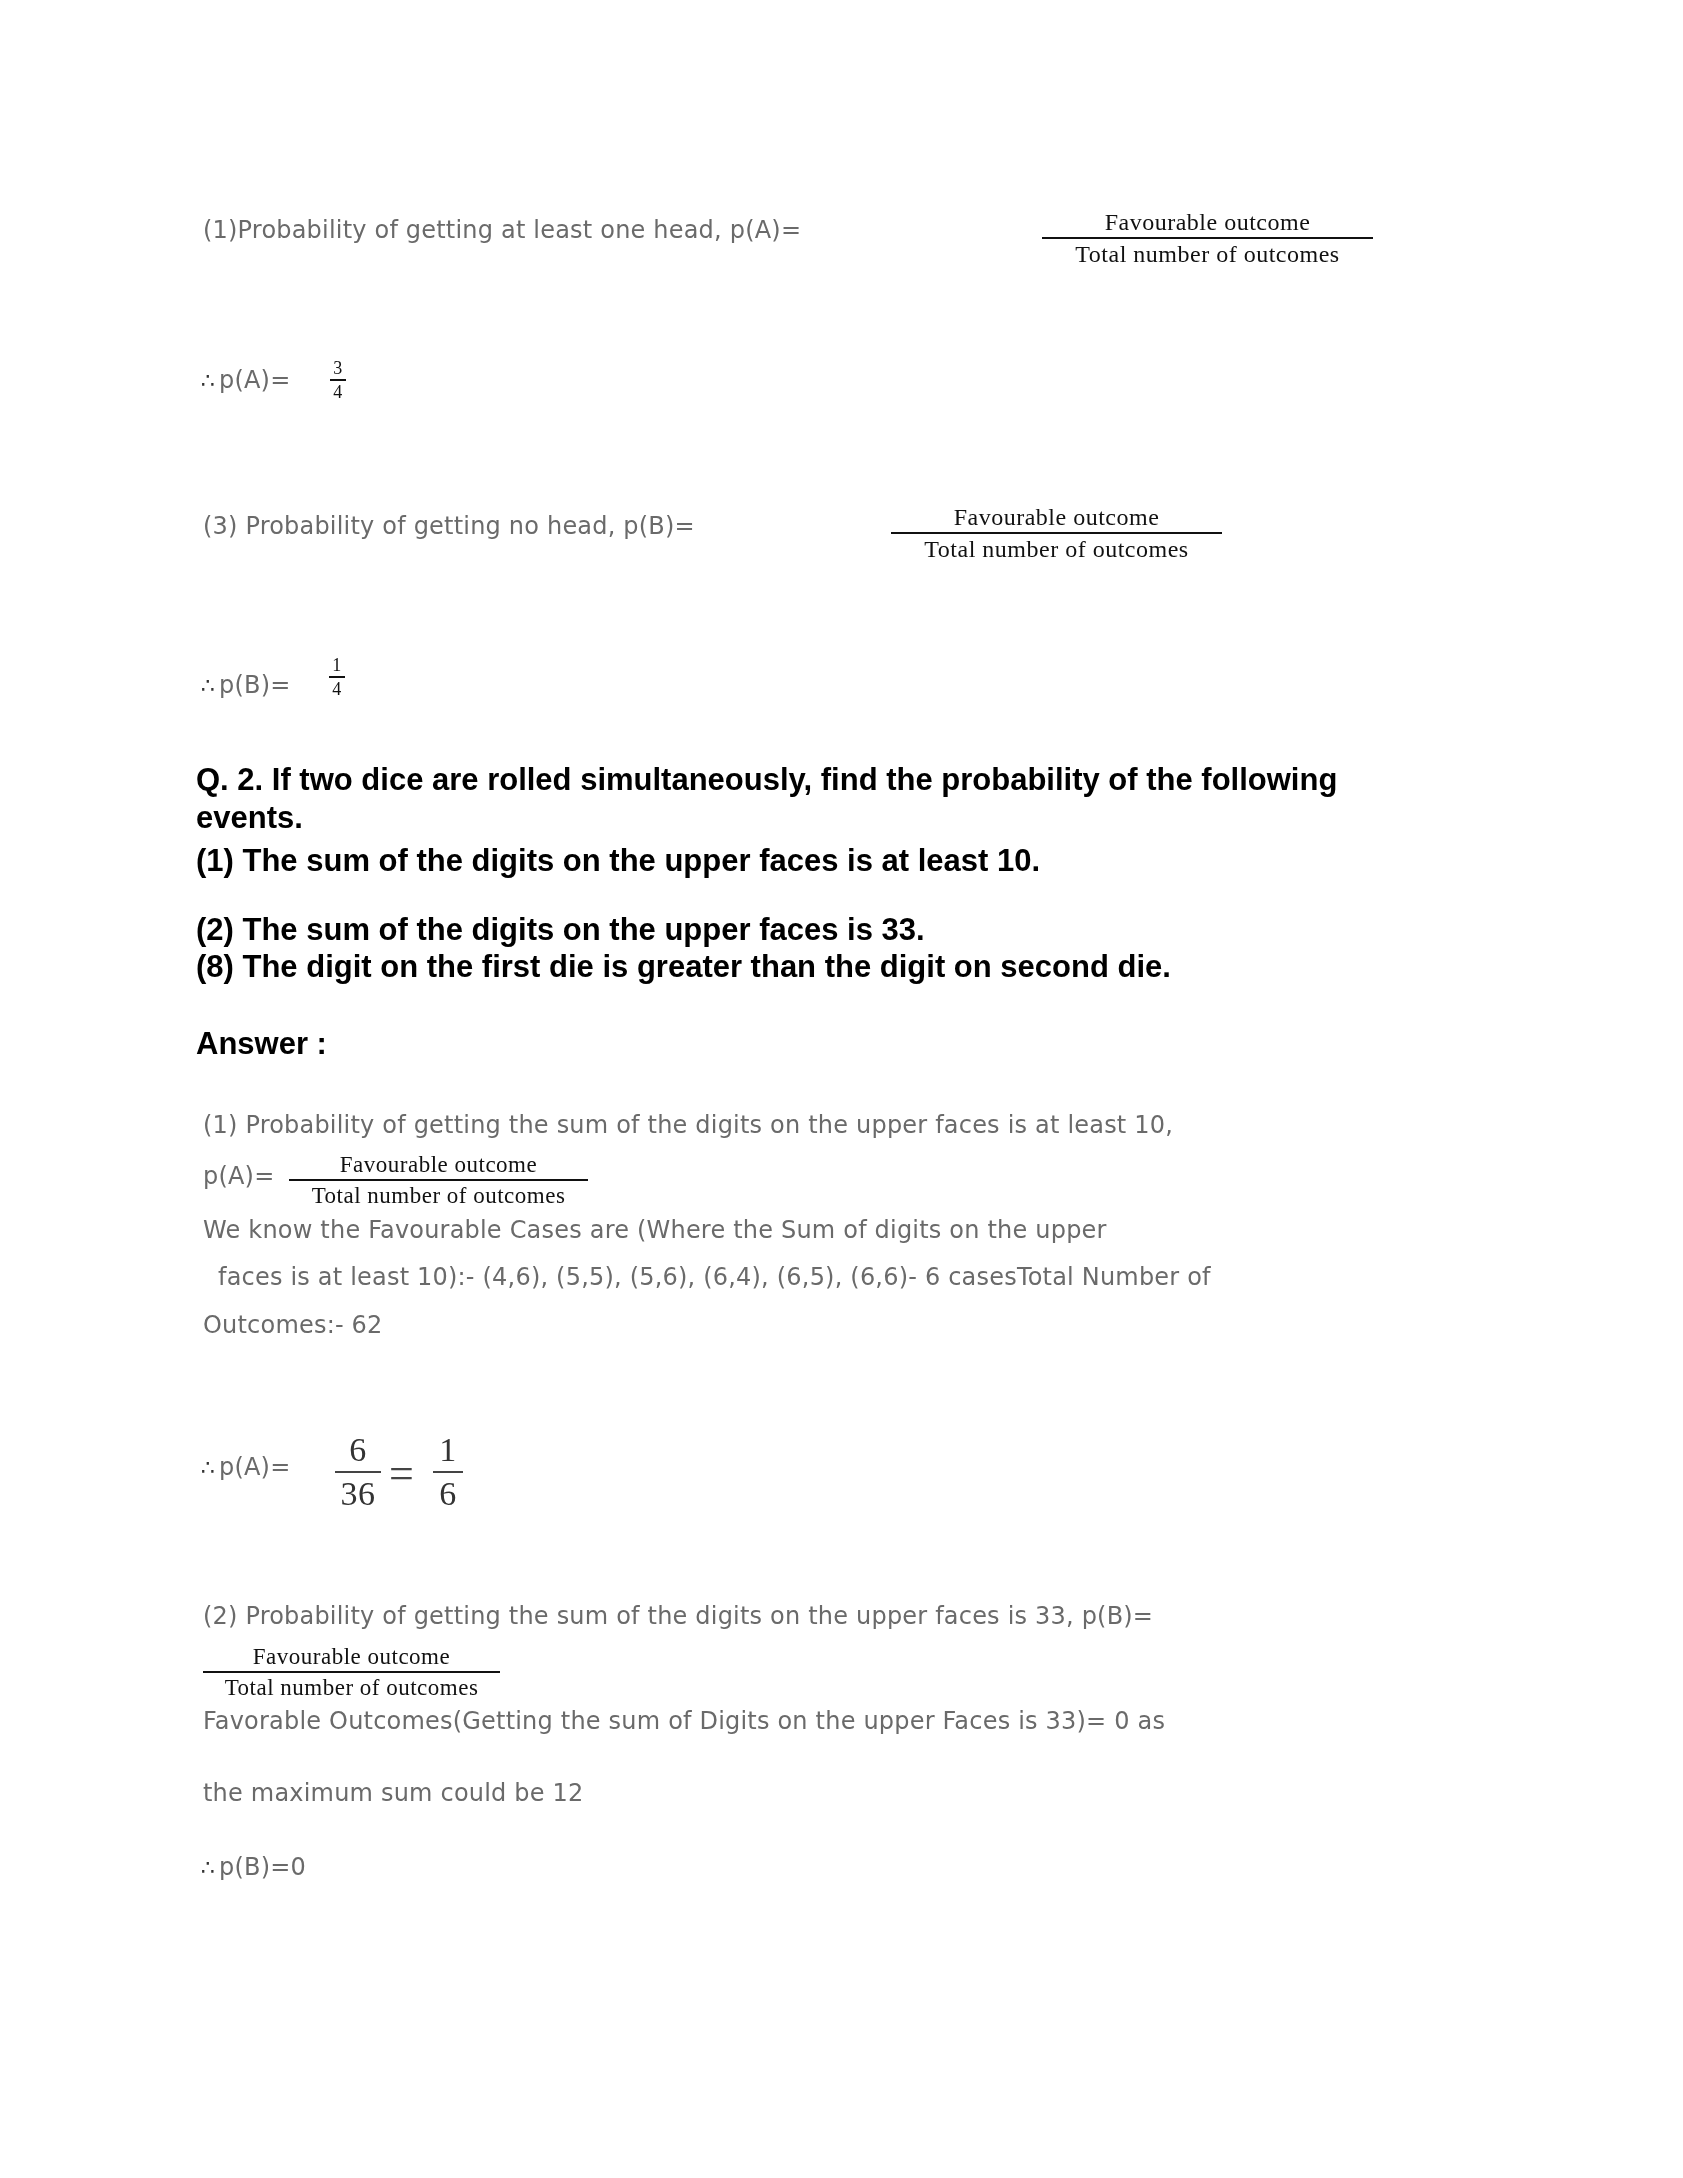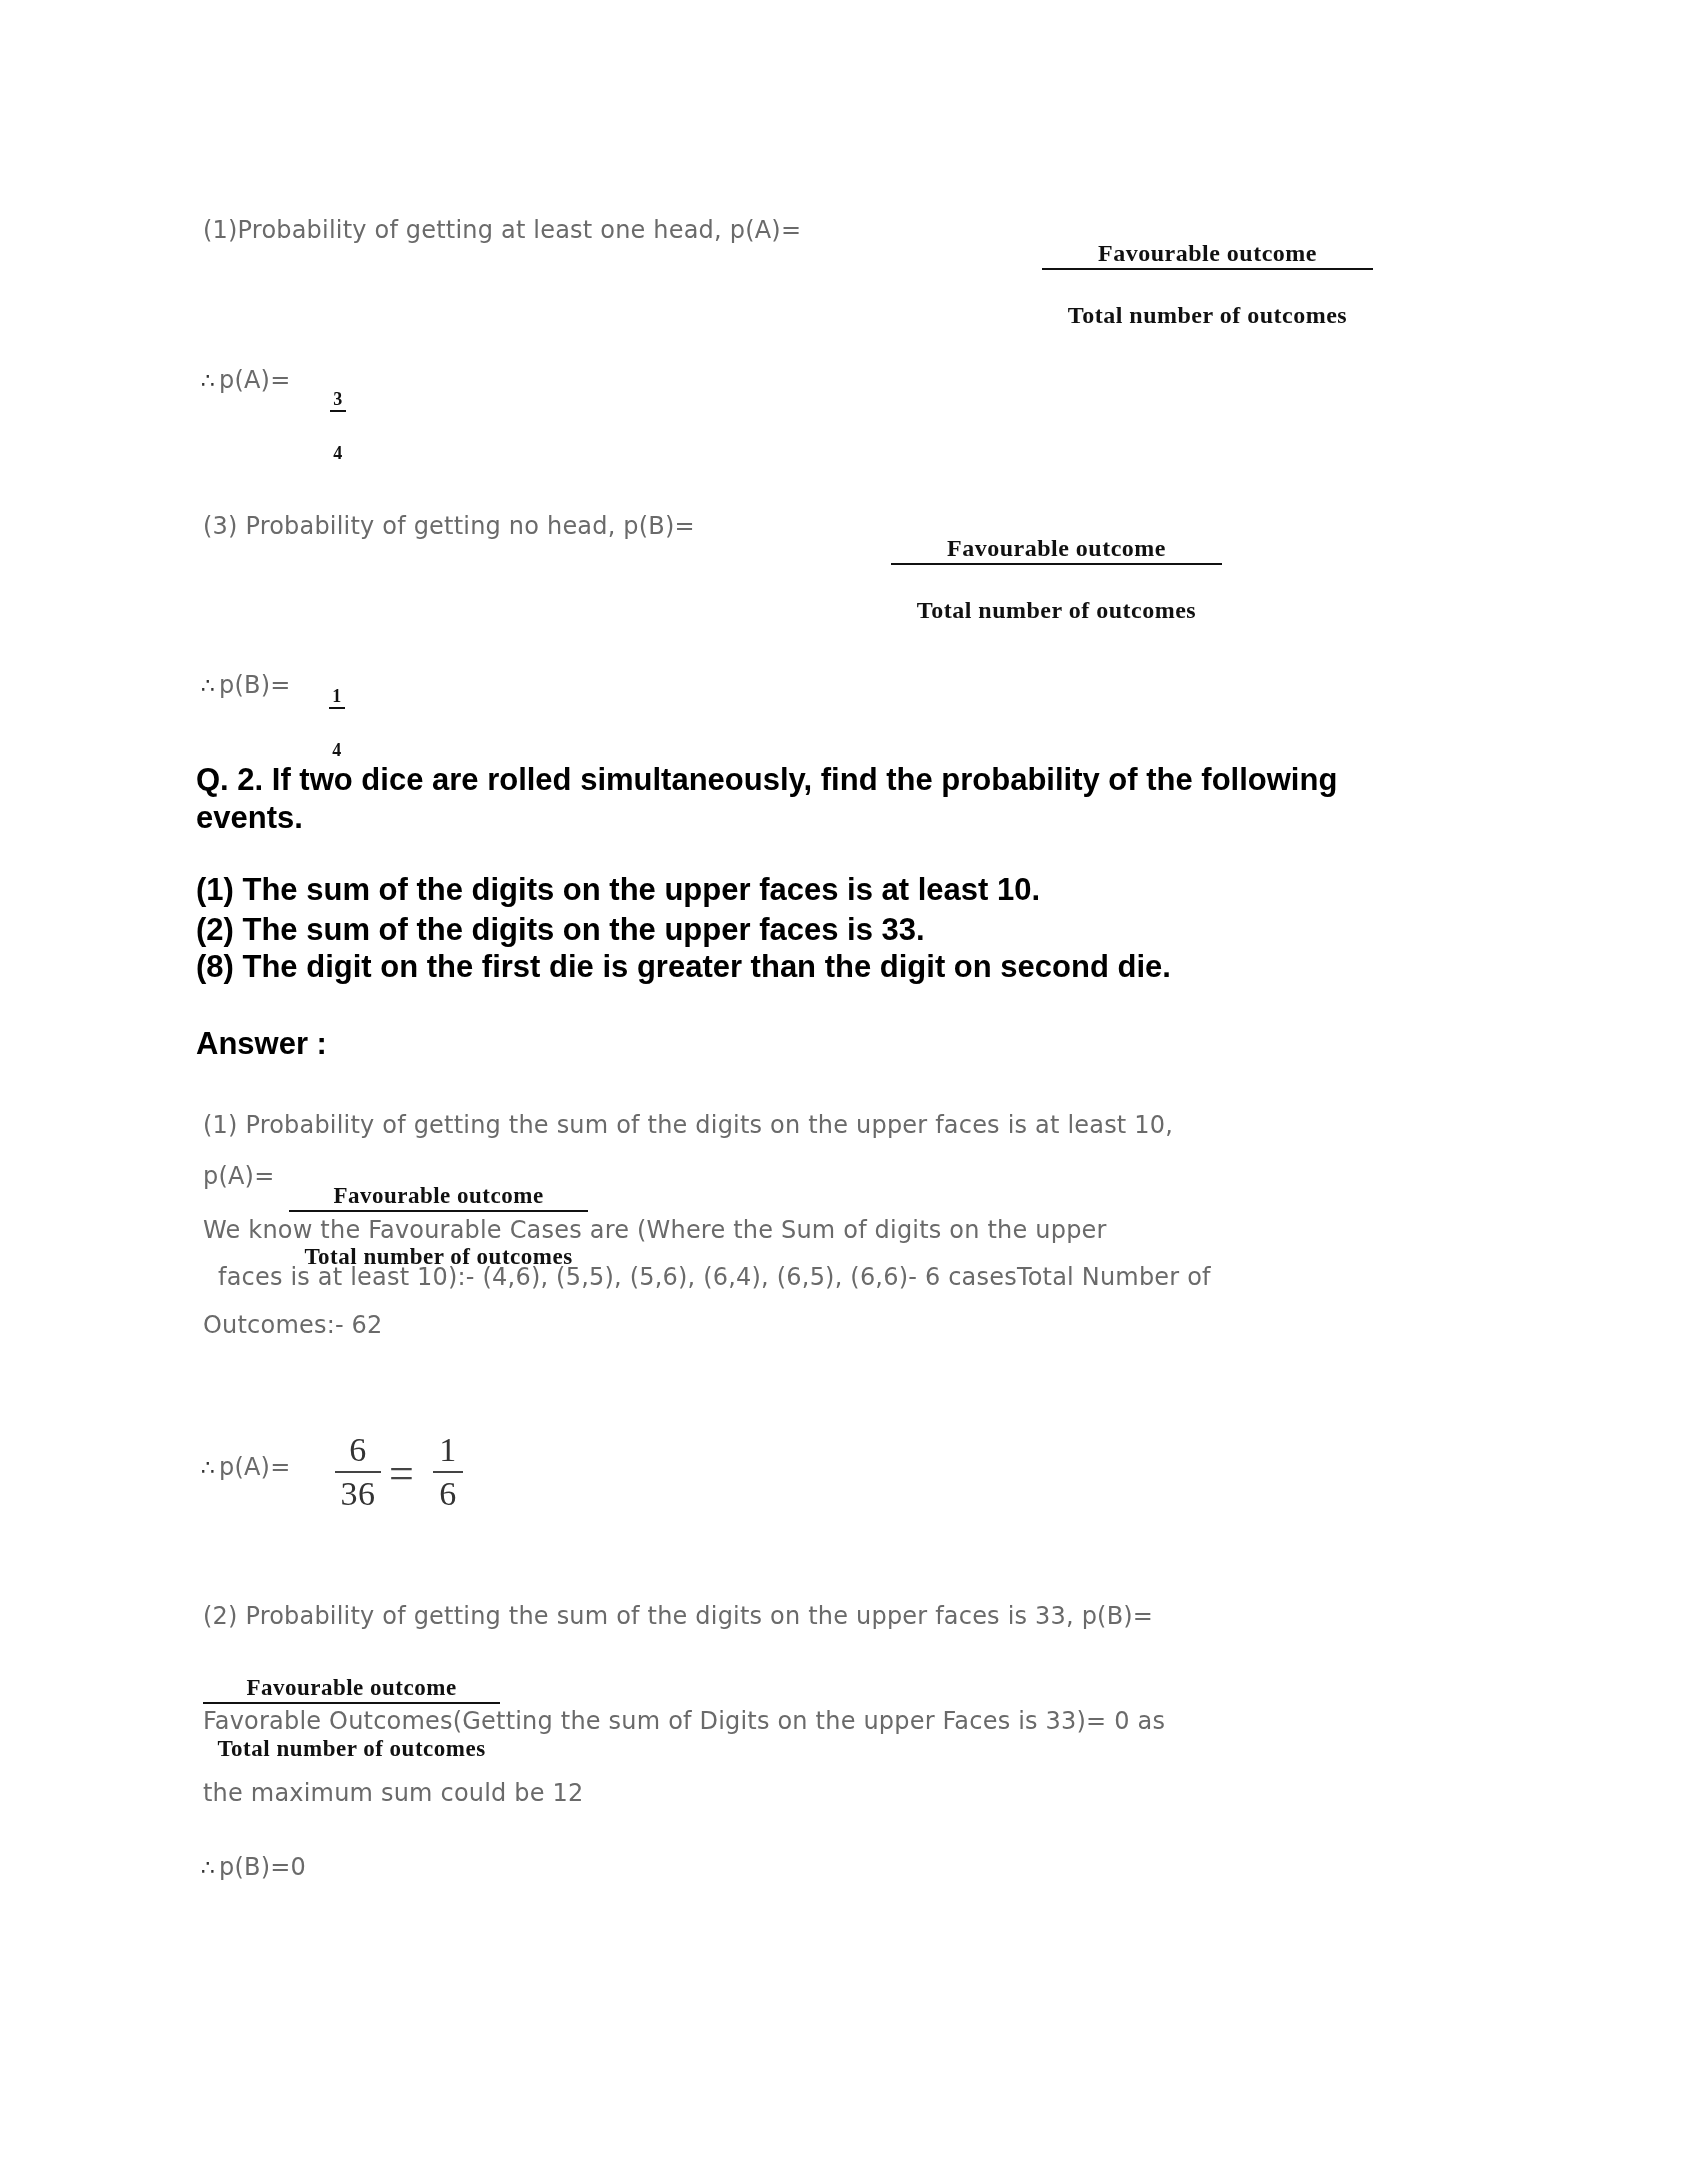--- a/index.html
+++ b/index.html
@@ -3,21 +3,21 @@
 <meta charset="utf-8">
 <style>
   html, body { margin: 0; padding: 0; background: #ffffff; }
   body { width: 1683px; height: 2178px; position: relative; overflow: hidden; }
   .abs { position: absolute; white-space: nowrap; }
   .gray { font-family: "DejaVu Sans", sans-serif; color: #6a6a6a; font-size: 24px; letter-spacing: 0.2px; }
   .bold { font-family: "Liberation Sans", sans-serif; font-weight: bold; color: #000; font-size: 31px; }
   .frac { position: absolute; display: inline-block; text-align: center; }
   .frac .num, .frac .den { display: block; font-family: "Liberation Serif", serif; color: #111; font-weight: bold; letter-spacing: 0.5px; }
   .frac .bar { display: block; border-top: 2.5px solid #111; }
-  .small-frac .num, .small-frac .den { font-size: 18px; font-weight: bold; line-height: 20px; margin-top: 31px; }
+  .small-frac .num, .small-frac .den { font-size: 18px; font-weight: normal; line-height: 20px; }
   .small-frac .bar { border-top: 2px solid #111; margin: 1px 0; }
   .big-frac .num, .big-frac .den { font-size: 34px; line-height: 38px; font-weight: normal; color: #333; }
   .big-frac .bar { border-top: 2.5px solid #444; margin: 2px 0; }
   .therefore { font-family: "DejaVu Sans", sans-serif; color: #333; font-size: 22px; }
   .eq-sign { font-family: "Liberation Serif", serif; color: #444; font-size: 44px; }
 </style>
 </head>
 <body>
 
 <div class="abs gray" style="left:203px; top:216px;">
@@ -54,21 +54,21 @@
 </div>
 <div class="frac small-frac" style="left:329px; top:655px; width:16px;">
   <span class="num">1</span>
   <span class="bar"></span>
   <span class="den">4</span>
 </div>
 
 <div class="abs bold" style="left:196px; top:762px;">Q. 2. If two dice are rolled simultaneously, find the probability of the following</div>
 <div class="abs bold" style="left:196px; top:800px;">events.</div>
 
-<div class="abs bold" style="left:196px; top:872px;">(1) The sum of the digits on the upper faces is at least 10.</div>
+<div class="abs bold" style="left:196px; top:843px;">(1) The sum of the digits on the upper faces is at least 10.</div>
 <div class="abs bold" style="left:196px; top:912px;">(2) The sum of the digits on the upper faces is 33.</div>
 <div class="abs bold" style="left:196px; top:949px;">(8) The digit on the first die is greater than the digit on second die.</div>
 
 <div class="abs bold" style="left:196px; top:1026px;">Answer :</div>
 
 <div class="abs gray" style="left:203px; top:1111px;">(1) Probability of getting the sum of the digits on the upper faces is at least 10,</div>
 <div class="abs gray" style="left:203px; top:1162px;">p(A)=</div>
 <div class="frac small-frac" style="left:289px; top:1151px; width:299px;">
   <span class="num" style="font-size:23px;line-height:27px;">Favourable outcome</span>
   <span class="bar"></span>

